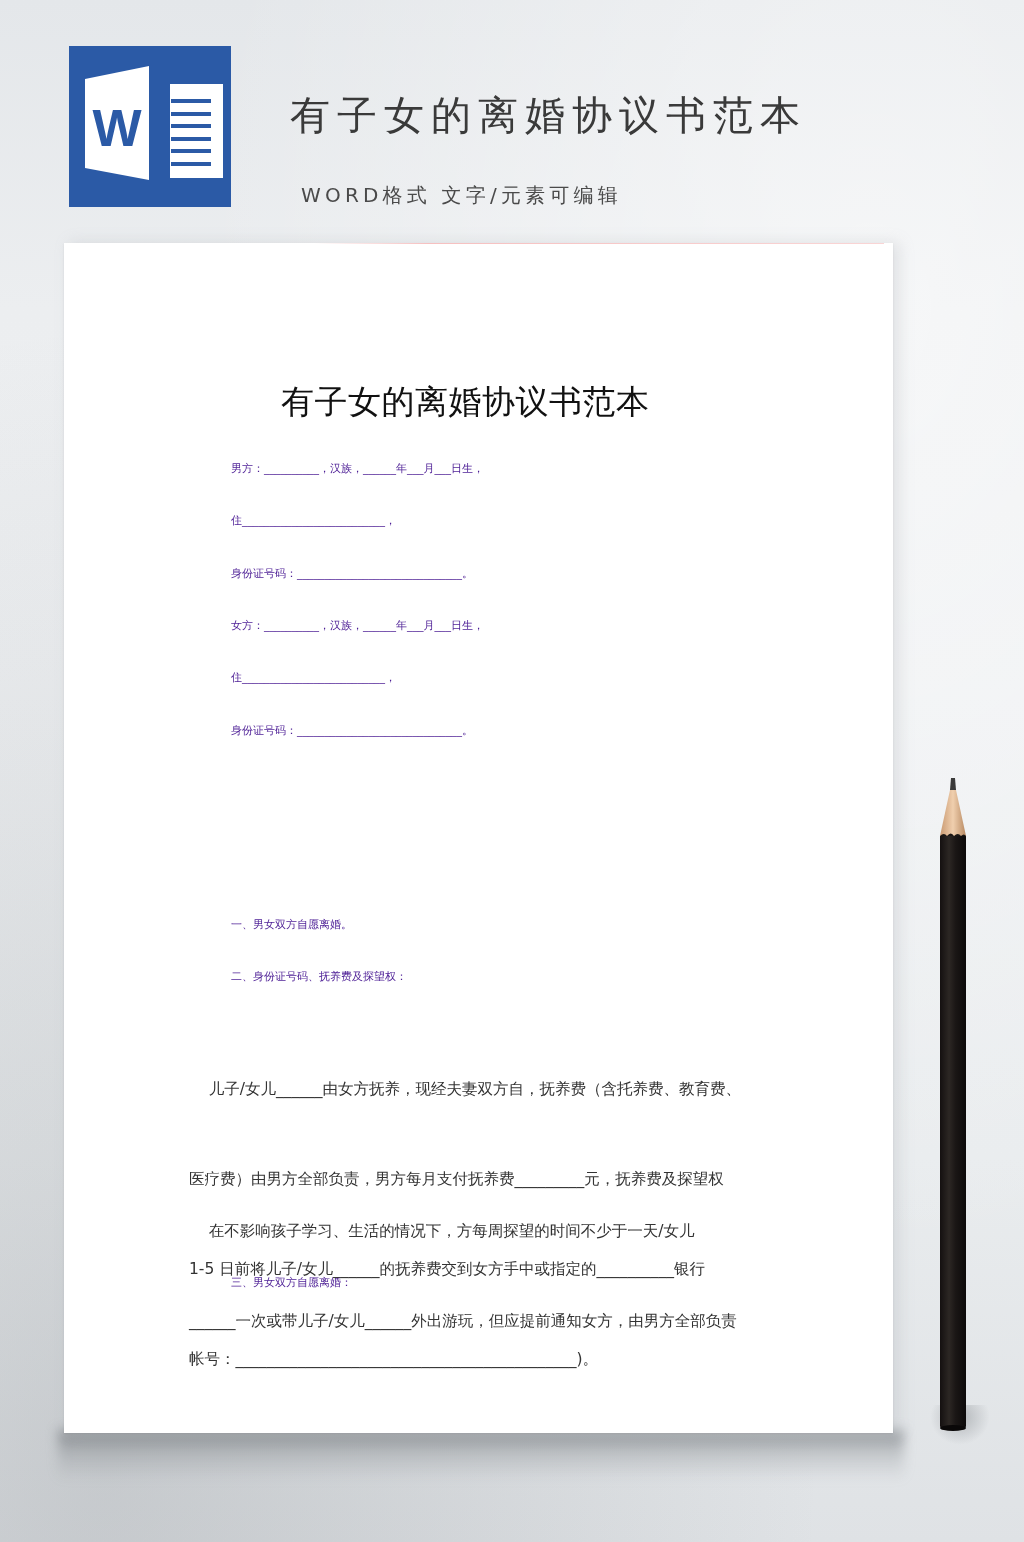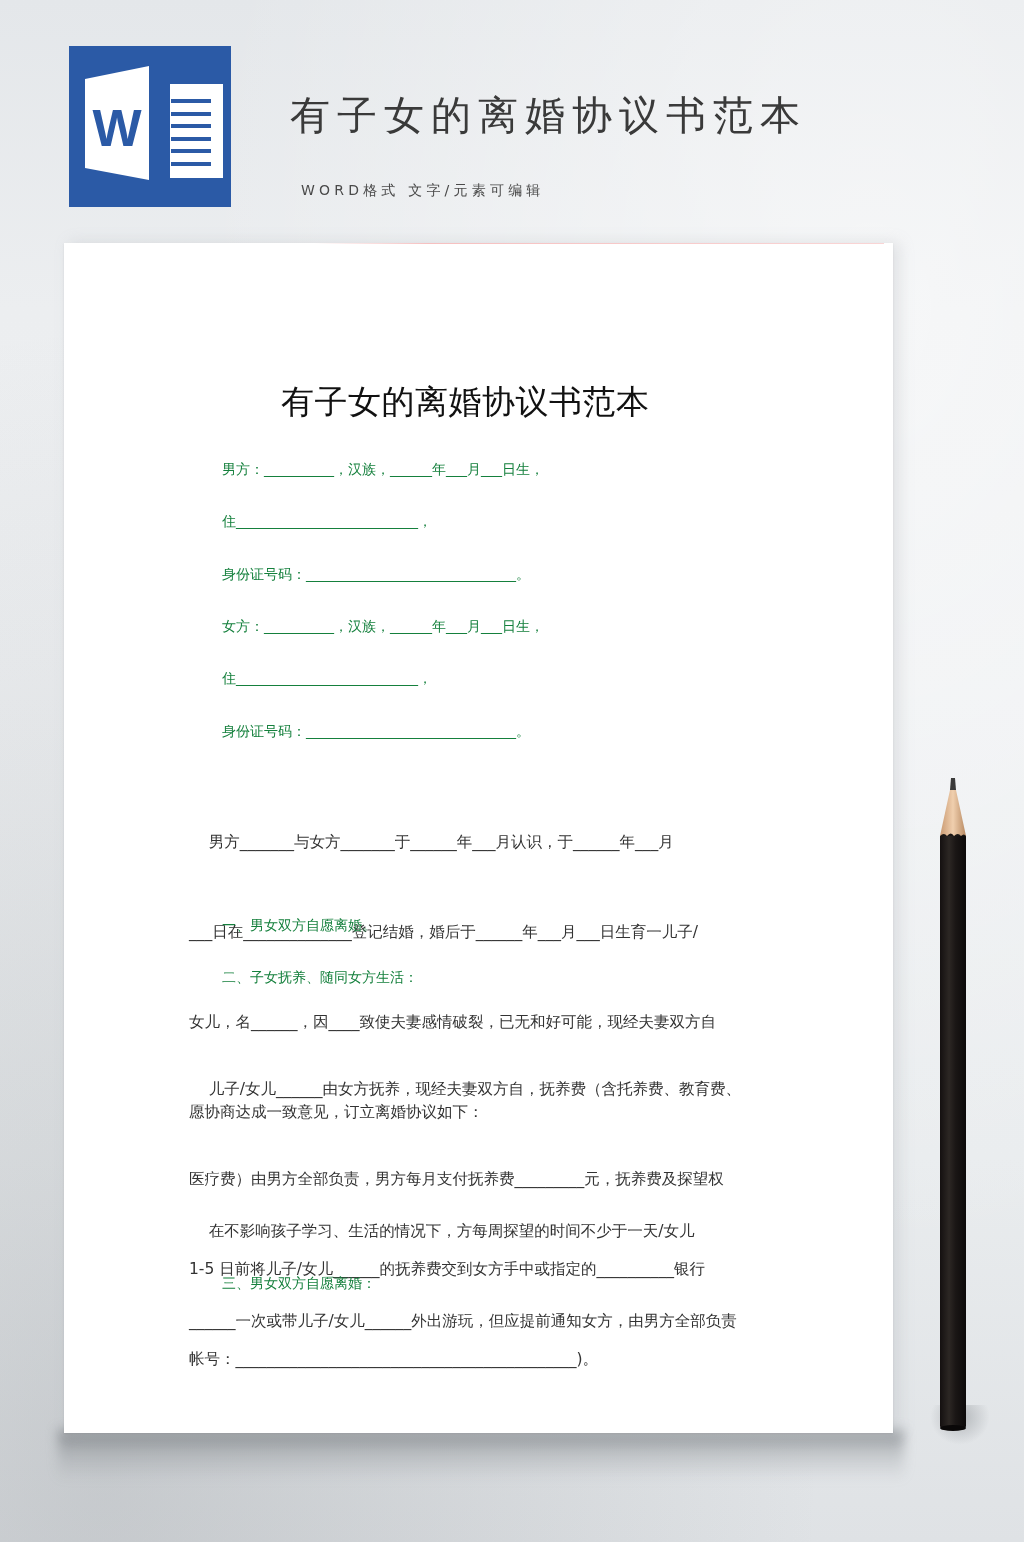--- a/index.html
+++ b/index.html
@@ -40,21 +40,21 @@
       font-size: 40px;
       letter-spacing: 7px;
       color: #3a3a3a;
       white-space: nowrap;
       font-weight: normal;
     }
     .header-subtitle {
       position: absolute;
       left: 301px;
       top: 182px;
-      font-size: 14px;
+      font-size: 20px;
       letter-spacing: 4.2px;
       color: #4a4a4a;
       white-space: nowrap;
     }
 
     
     .paper-shadow {
       position: absolute;
       left: 58px;
       top: 1430px;
@@ -86,24 +86,25 @@
       left: 217px;
       top: 137px;
       font-size: 33px;
       color: #111111;
       white-space: nowrap;
       letter-spacing: 0.5px;
     }
 
     .doc-line {
       position: absolute;
-      font-size: 14px;
-      color: #15803d;
+      font-size: 11px;
+      color: #4c1d95;
       white-space: pre;
       line-height: 20px;
+      margin-left: 9px;
     }
     .doc-para {
       position: absolute;
       left: 125px;
       width: 590px;
       font-size: 15.5px;
       color: #333333;
       line-height: 30px;
       white-space: pre-wrap;
       word-break: break-all;
@@ -159,29 +160,23 @@
   <div class="doc-title">有子女的离婚协议书范本</div>
 
   <div class="doc-line" style="left:158px; top:216px;">男方：__________，汉族，______年___月___日生，</div>
   <div class="doc-line" style="left:158px; top:268px;">住__________________________，</div>
   <div class="doc-line" style="left:158px; top:321px;">身份证号码：______________________________。</div>
 
   <div class="doc-line" style="left:158px; top:373px;text-align:center;">女方：__________，汉族，______年___月___日生，</div>
   <div class="doc-line" style="left:158px; top:425px;">住__________________________，</div>
   <div class="doc-line" style="left:158px; top:478px;">身份证号码：______________________________。</div>
 
-  <div class="doc-para" style="top:524px;">
-    <span class="ln">    男方_______与女方_______于______年___月认识，于______年___月</span>
-    <span class="ln">___日在______________登记结婚，婚后于______年___月___日生育一儿子/</span>
-    <span class="ln">女儿，名______，因____致使夫妻感情破裂，已无和好可能，现经夫妻双方自</span>
-    <span class="ln">愿协商达成一致意见，订立离婚协议如下：</span>
-  </div>
 
   <div class="doc-line" style="left:158px; top:672px;">一、男女双方自愿离婚。</div>
-  <div class="doc-line" style="left:158px; top:724px;">二、子女抚养、随同女方生活：</div>
+  <div class="doc-line" style="left:158px; top:724px;">二、身份证号码、抚养费及探望权：</div>
 
   <div class="doc-para" style="top:771px;">
     <span class="ln">    儿子/女儿______由女方抚养，现经夫妻双方自，抚养费（含托养费、教育费、</span>
     <span class="ln">医疗费）由男方全部负责，男方每月支付抚养费_________元，抚养费及探望权</span>
     <span class="ln">1-5 日前将儿子/女儿______的抚养费交到女方手中或指定的__________银行</span>
     <span class="ln">帐号：____________________________________________)。</span>
   </div>
 
   <div class="doc-para" style="top:913px;">
     <span class="ln">    在不影响孩子学习、生活的情况下，方每周探望的时间不少于一天/女儿</span>

